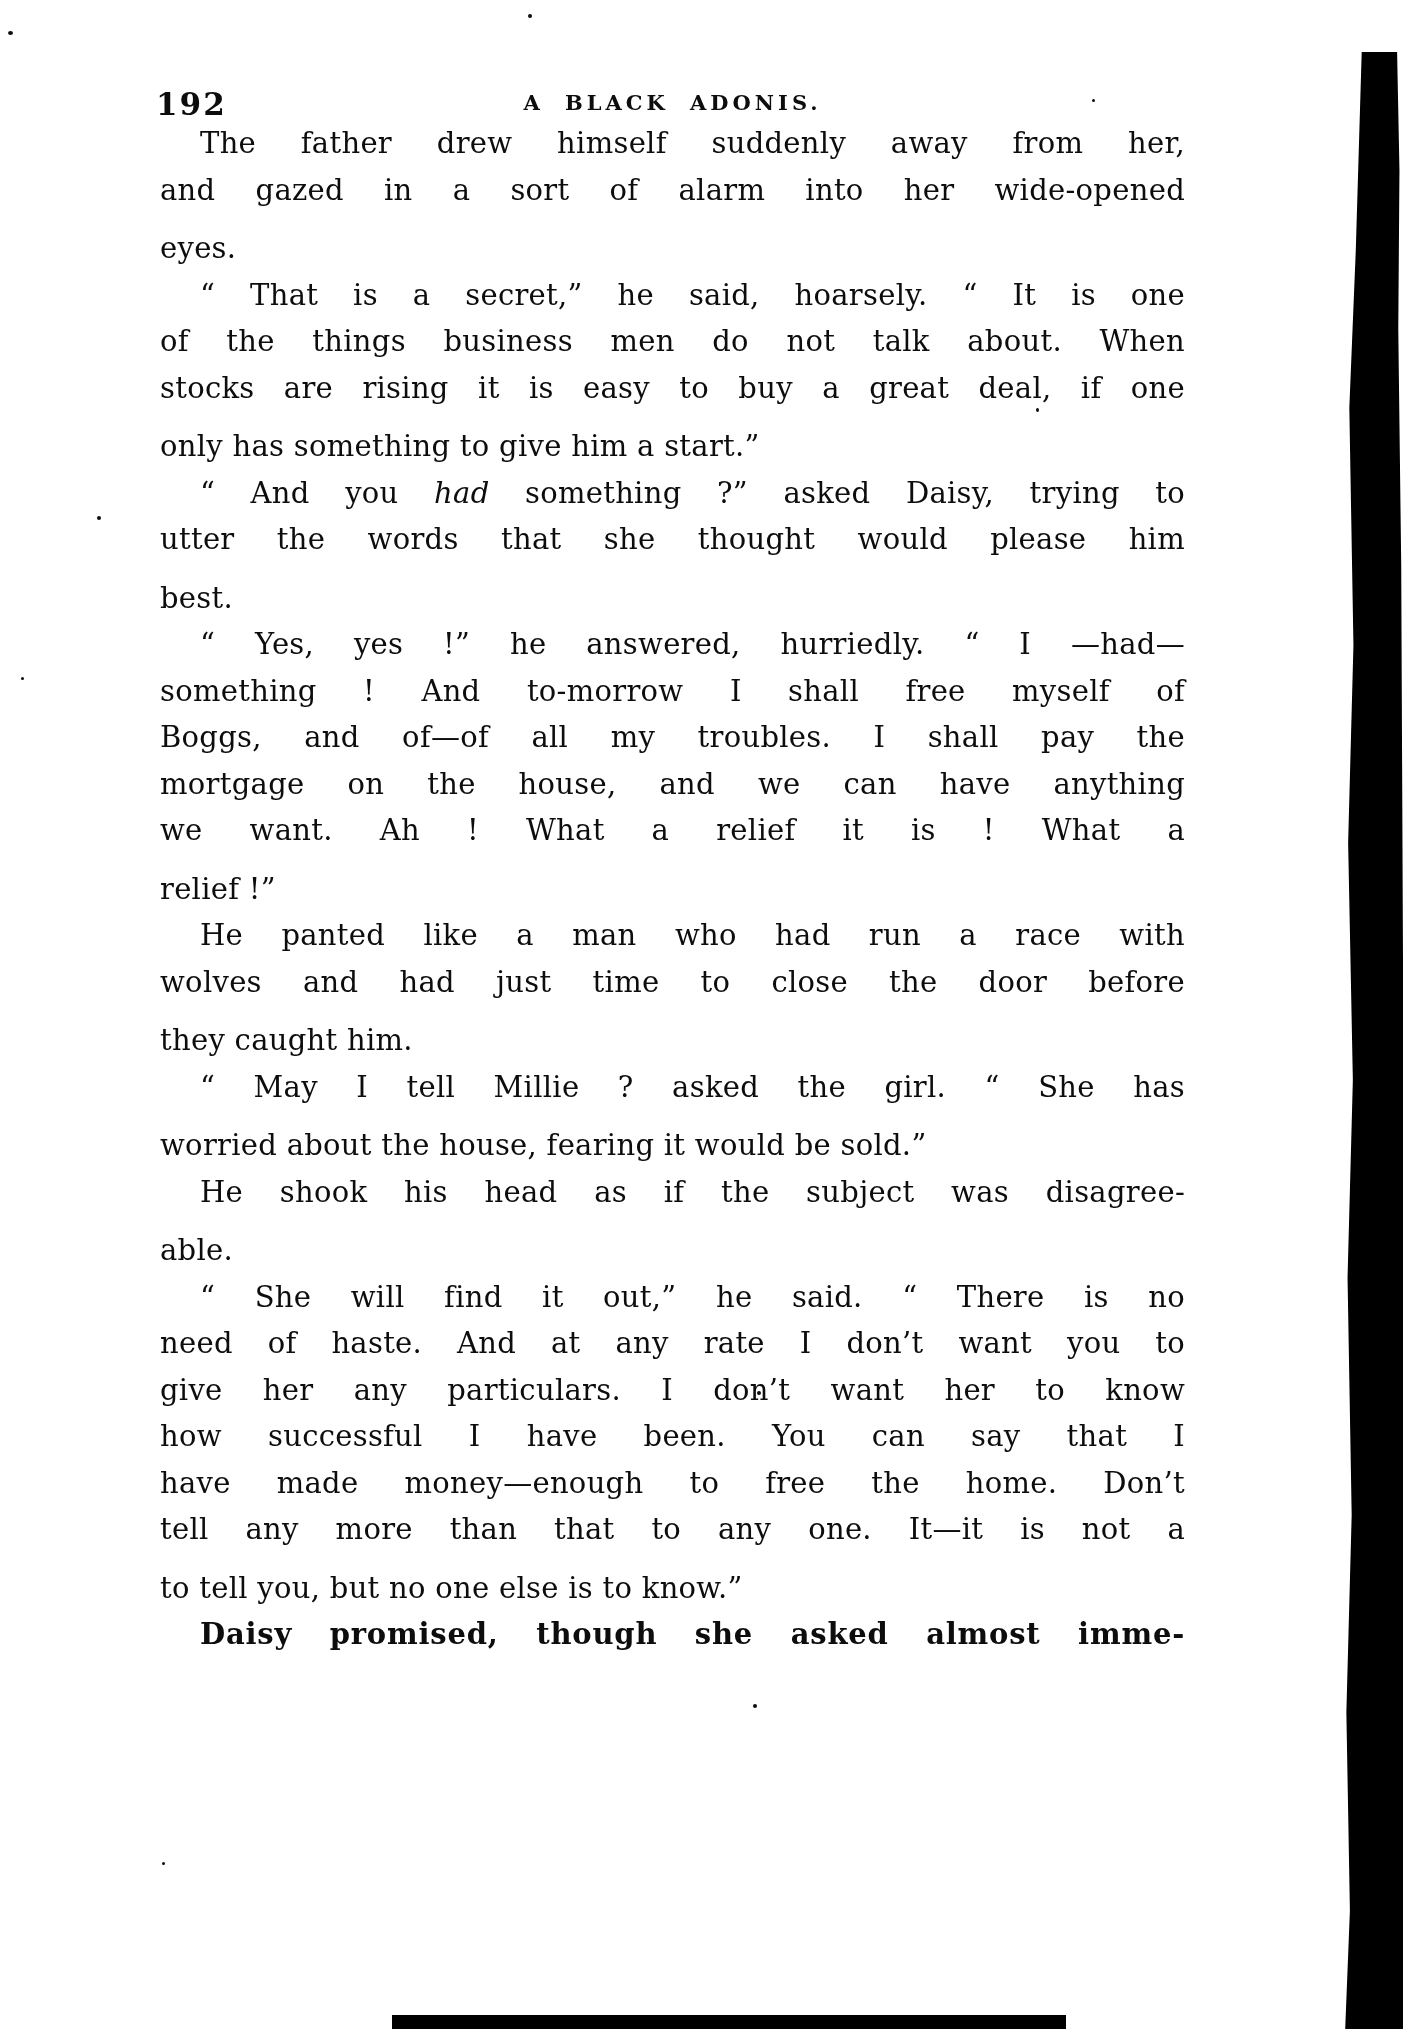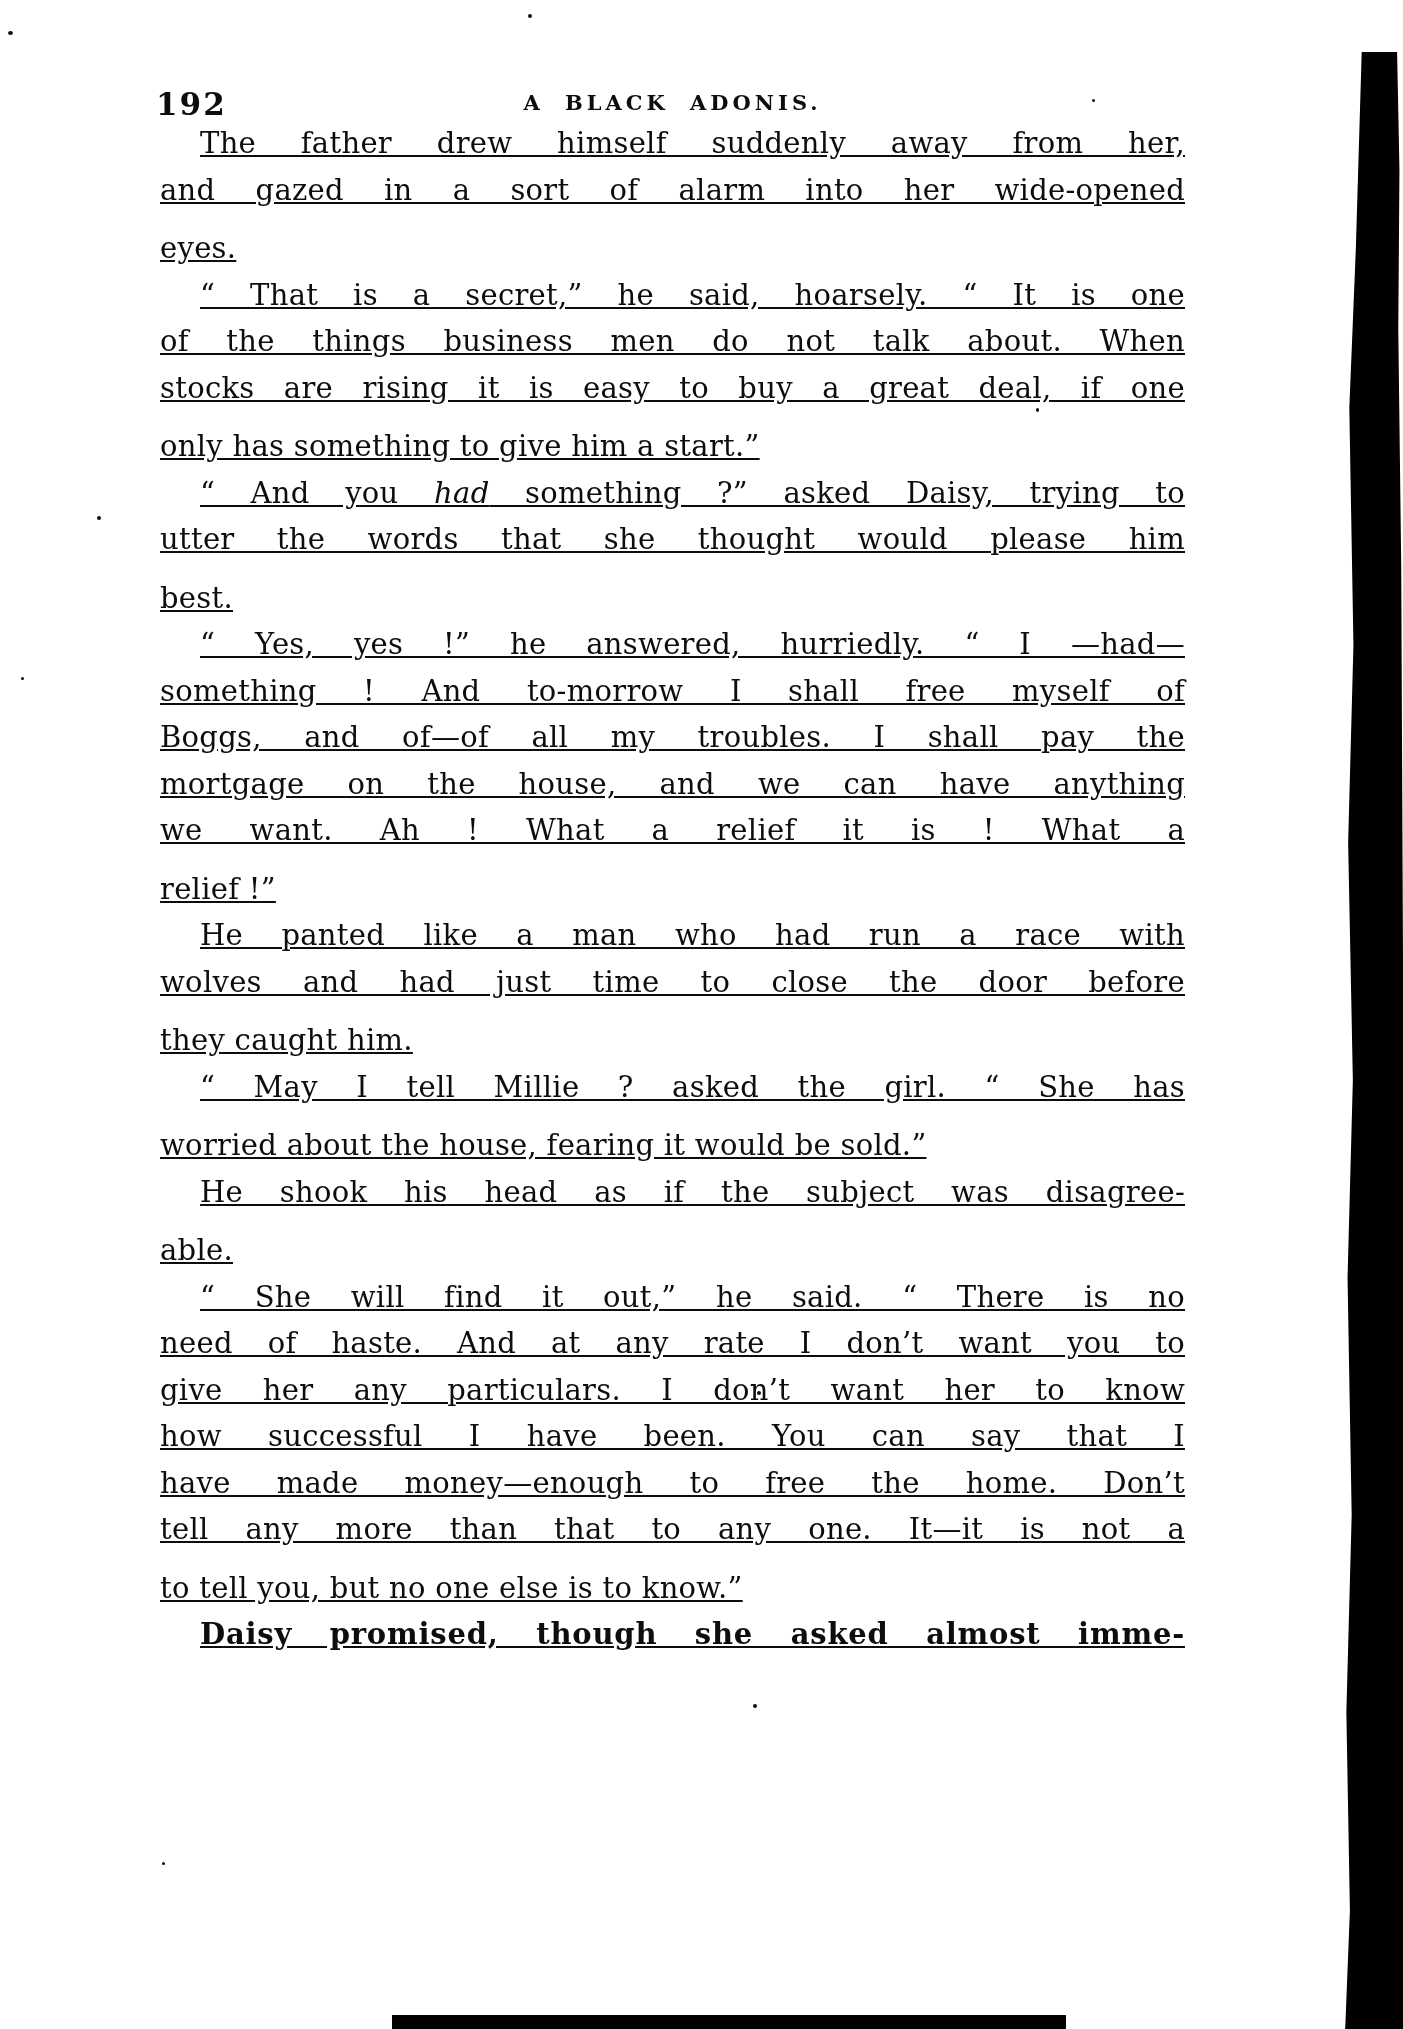--- a/index.html
+++ b/index.html
@@ -34,21 +34,20 @@
   }
   .paragraph{margin:0;}
   .paragraph.bold .line{font-weight:700;letter-spacing:0.8px;}
   .line{
     font-size:29px;
     line-height:46.5px;
     text-align:justify;
     text-align-last:justify;
     letter-spacing:0.3px;
     white-space:normal;
-    text-decoration:underline;
   }
   .line.first{text-indent:40px;}
   .line.last{text-align-last:left;margin-top:12px;}
   .italic{font-style:italic;margin-top:40px;}
   
   .right-strip{
     position:absolute;left:1344px;top:52px;width:59px;height:1977px;
     background:var(--artifact);
     clip-path:polygon(30% 0%, 90% 0%, 94% 6%, 92% 14%, 97% 26%, 100% 46%, 100% 100%, 2% 100%, 10% 94%, 4% 84%, 13% 74%, 6% 62%, 15% 52%, 7% 40%, 16% 30%, 9% 18%, 20% 10%);
   }

